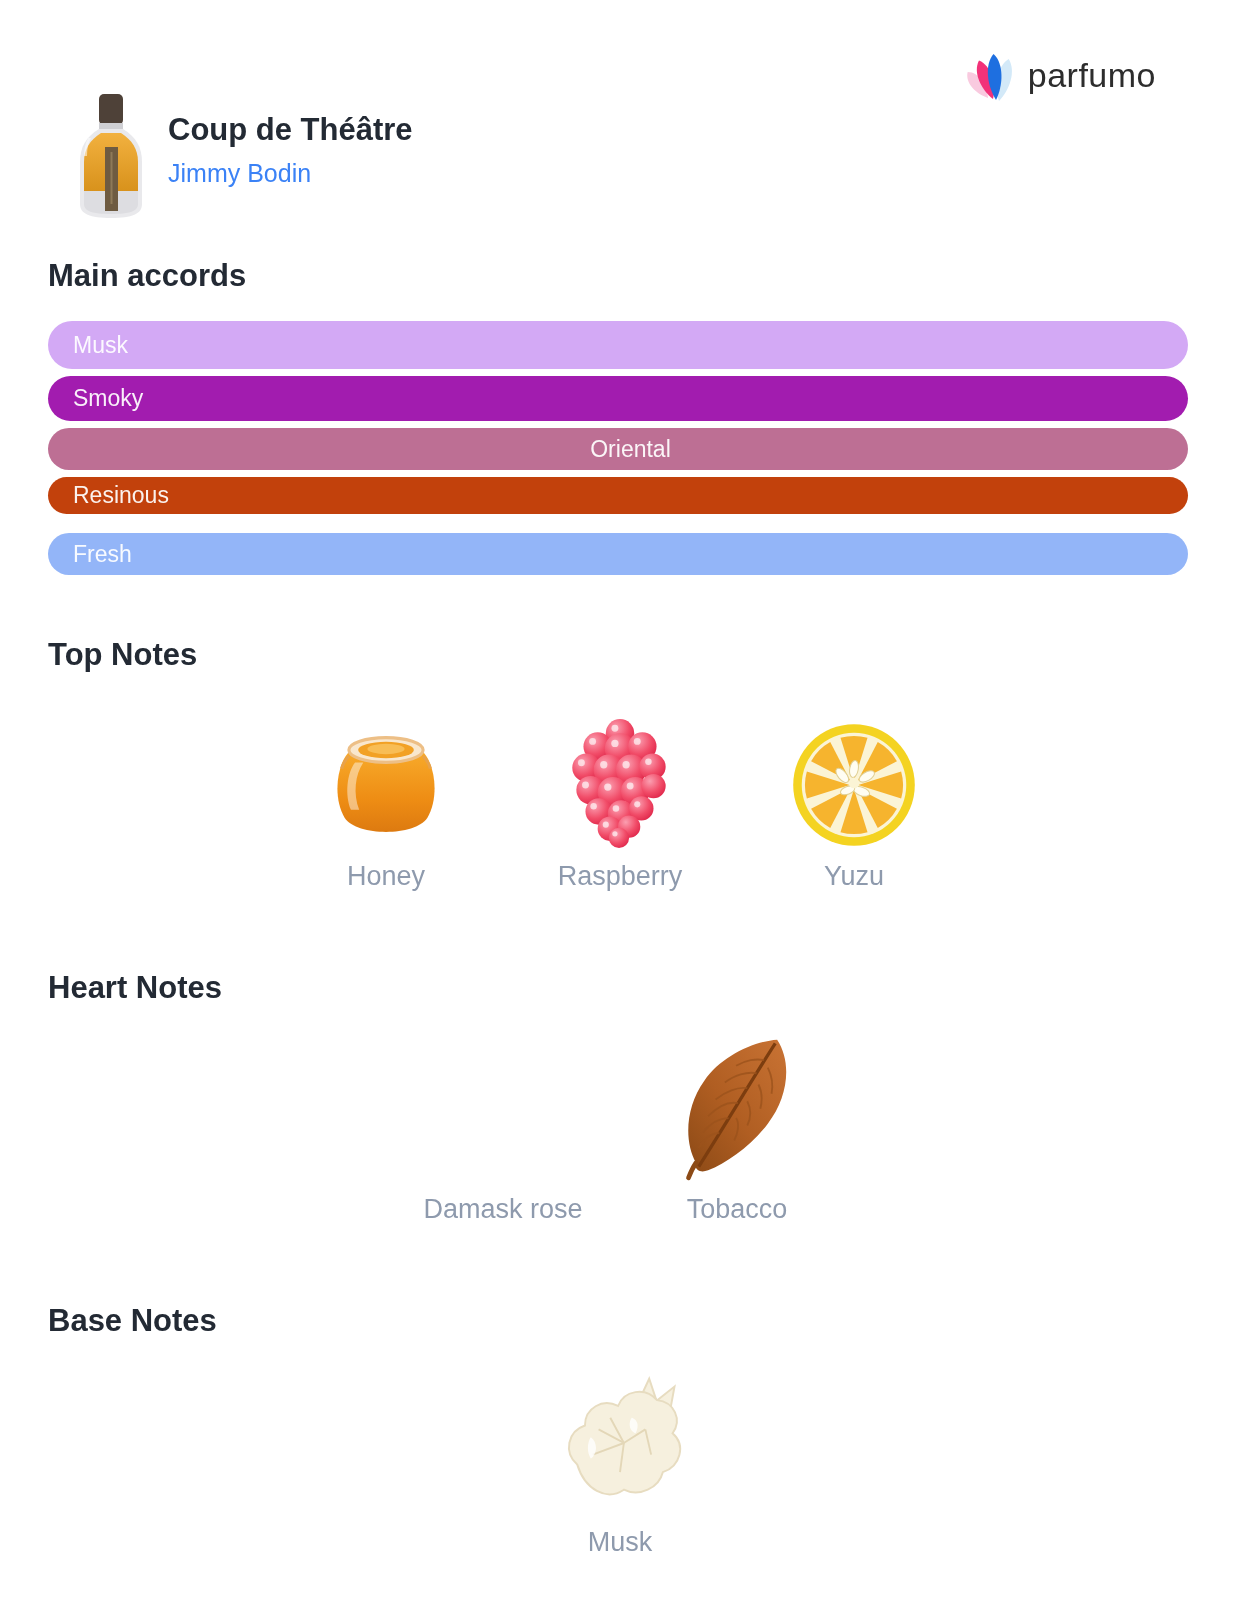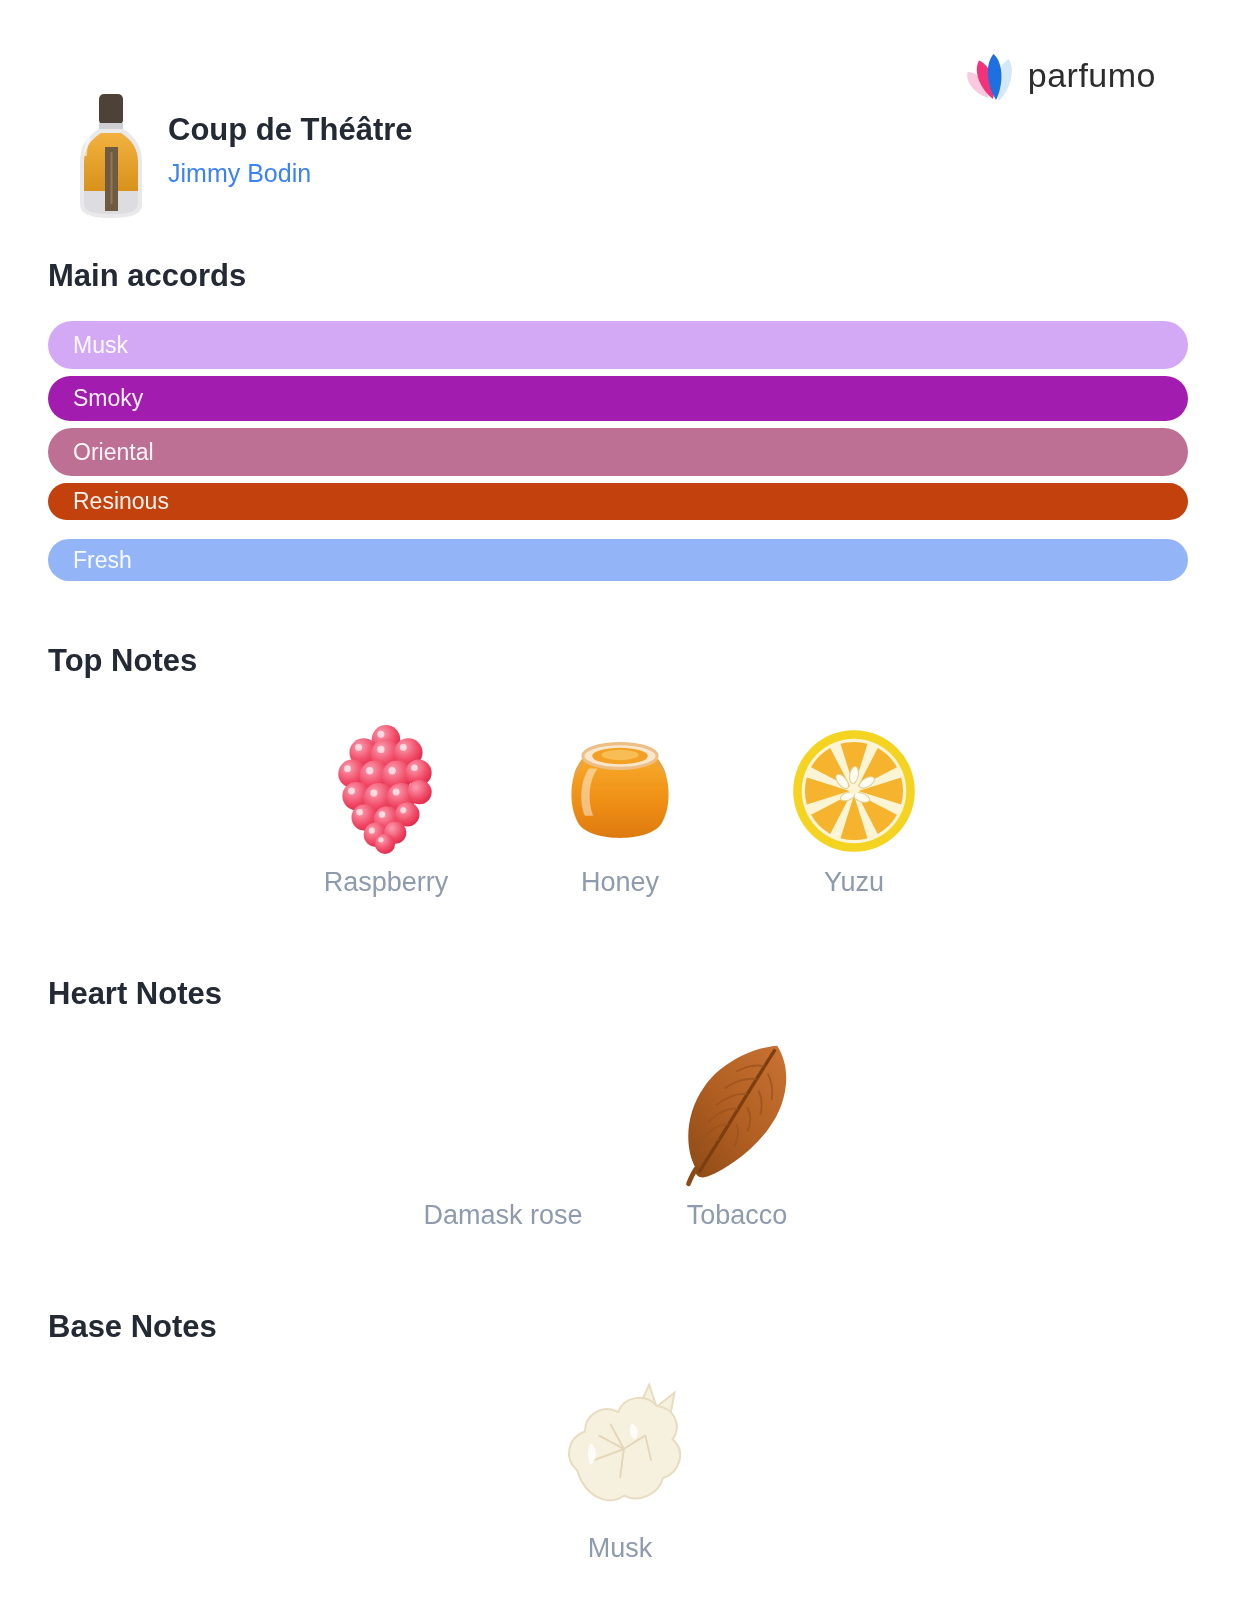--- a/index.html
+++ b/index.html
@@ -83,35 +83,57 @@
 
 <div class="section">
   <h2 class="section-title accords-title">Main accords</h2>
   <div class="accords-list">
     <div class="accord-bar" style="background: rgb(211, 169, 245); height: 48px;">
       <span class="accord-label">Musk</span>
     </div>
     <div class="accord-bar" style="background: #a21caf; height: 45px;">
       <span class="accord-label">Smoky</span>
     </div>
-    <div class="accord-bar" style="background: rgb(189, 111, 148); height: 48px;">
+    <div class="accord-bar" style="background: rgb(189, 111, 148); height: 42px; justify-content: center;">
       <span class="accord-label">Oriental</span>
     </div>
     <div class="accord-bar" style="background: #c2410c; height: 37px;">
       <span class="accord-label">Resinous</span>
     </div>
     <div class="accord-bar" style="background: rgb(147, 181, 248); height: 42px; margin-top: 19px;">
       <span class="accord-label">Fresh</span>
     </div>
   </div>
 </div>
 
 <div class="section notes-section-top">
   <h2 class="section-title">Top Notes</h2>
   <div class="notes-row">
+
+    <div class="note-item">
+      <div class="note-image">
+        <svg width="124" height="132" viewBox="0 0 120 128">
+          <defs>
+            <linearGradient id="hg" x1="0" y1="0" x2="0" y2="1">
+              <stop offset="0" stop-color="#f8ab2b"></stop>
+                <stop offset=".6" stop-color="#ee8d14"></stop>
+                <stop offset="1" stop-color="#dd7a10"></stop>
+            </linearGradient>
+          </defs>
+          <path d="M26,32 C12,44 8,78 20,98 C32,116 88,116 100,98 C112,78 108,44 94,32 Z" fill="url(#hg)"></path>
+          <path d="M30,44 C22,54 20,76 26,90 L34,90 C28,74 30,56 38,44 Z" fill="#ffffff" opacity=".45"></path>
+          <ellipse cx="60" cy="32" rx="36" ry="12" fill="#f9e7cd"></ellipse>
+          <ellipse cx="60" cy="32" rx="36" ry="12" fill="none" stroke="#edbf86" stroke-width="3"></ellipse>
+          <ellipse cx="60" cy="32" rx="27" ry="8" fill="#f2a125"></ellipse>
+          <ellipse cx="60" cy="31" rx="18" ry="5" fill="#f8bd55"></ellipse>
+          <path d="M24,38 C20,42 18,46 17,50 M96,38 C100,42 102,46 103,50" stroke="#e8a24a" stroke-width="3" fill="none"></path>
+        </svg>
+      </div>
+      <div class="note-label">Honey</div>
+    </div>
 
     <div class="note-item">
       <div class="note-image">
         <svg width="122" height="134" viewBox="0 0 120 132">
           <defs>
             <radialGradient id="rg" cx=".35" cy=".3" r=".85">
               <stop offset="0" stop-color="#fb9fb1"></stop>
                 <stop offset=".55" stop-color="#f14c68"></stop>
                 <stop offset="1" stop-color="#da1c42"></stop>
             </radialGradient>
@@ -154,42 +176,20 @@
             <circle cx="46" cy="108" r="3"></circle>
               <circle cx="55" cy="117" r="2.6"></circle>
           </g>
         </svg>
       </div>
       <div class="note-label">Raspberry</div>
     </div>
 
     <div class="note-item">
       <div class="note-image">
-        <svg width="124" height="132" viewBox="0 0 120 128">
-          <defs>
-            <linearGradient id="hg" x1="0" y1="0" x2="0" y2="1">
-              <stop offset="0" stop-color="#f8ab2b"></stop>
-                <stop offset=".6" stop-color="#ee8d14"></stop>
-                <stop offset="1" stop-color="#dd7a10"></stop>
-            </linearGradient>
-          </defs>
-          <path d="M26,32 C12,44 8,78 20,98 C32,116 88,116 100,98 C112,78 108,44 94,32 Z" fill="url(#hg)"></path>
-          <path d="M30,44 C22,54 20,76 26,90 L34,90 C28,74 30,56 38,44 Z" fill="#ffffff" opacity=".45"></path>
-          <ellipse cx="60" cy="32" rx="36" ry="12" fill="#f9e7cd"></ellipse>
-          <ellipse cx="60" cy="32" rx="36" ry="12" fill="none" stroke="#edbf86" stroke-width="3"></ellipse>
-          <ellipse cx="60" cy="32" rx="27" ry="8" fill="#f2a125"></ellipse>
-          <ellipse cx="60" cy="31" rx="18" ry="5" fill="#f8bd55"></ellipse>
-          <path d="M24,38 C20,42 18,46 17,50 M96,38 C100,42 102,46 103,50" stroke="#e8a24a" stroke-width="3" fill="none"></path>
-        </svg>
-      </div>
-      <div class="note-label">Honey</div>
-    </div>
-
-    <div class="note-item">
-      <div class="note-image">
         <svg width="128" height="128" viewBox="0 0 120 120">
           <circle cx="60" cy="60" r="57" fill="#f4d321"></circle>
           <circle cx="60" cy="60" r="49" fill="#fbf4d5"></circle>
           <g fill="#f6b42e">
             <path d="M64,60 L104.2,47.3 A46,46 0 0 1 104.2,72.7 Z"></path>
             <path d="M64,60 L104.2,47.3 A46,46 0 0 1 104.2,72.7 Z" transform="rotate(45 60 60)"></path>
             <path d="M64,60 L104.2,47.3 A46,46 0 0 1 104.2,72.7 Z" transform="rotate(90 60 60)"></path>
             <path d="M64,60 L104.2,47.3 A46,46 0 0 1 104.2,72.7 Z" transform="rotate(135 60 60)"></path>
             <path d="M64,60 L104.2,47.3 A46,46 0 0 1 104.2,72.7 Z" transform="rotate(180 60 60)"></path>
             <path d="M64,60 L104.2,47.3 A46,46 0 0 1 104.2,72.7 Z" transform="rotate(225 60 60)"></path>

